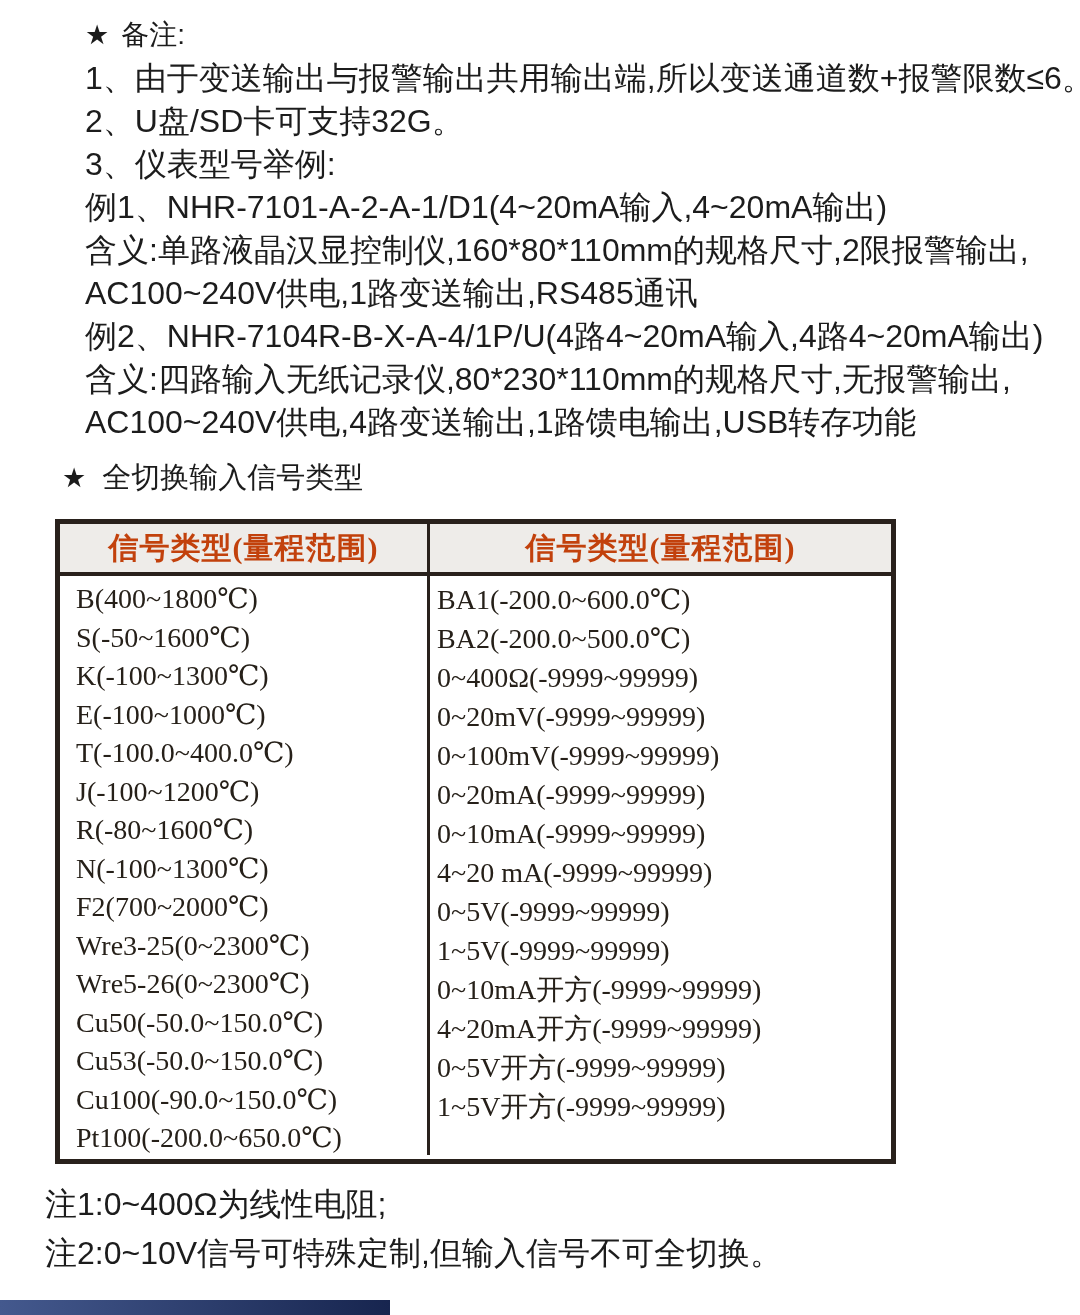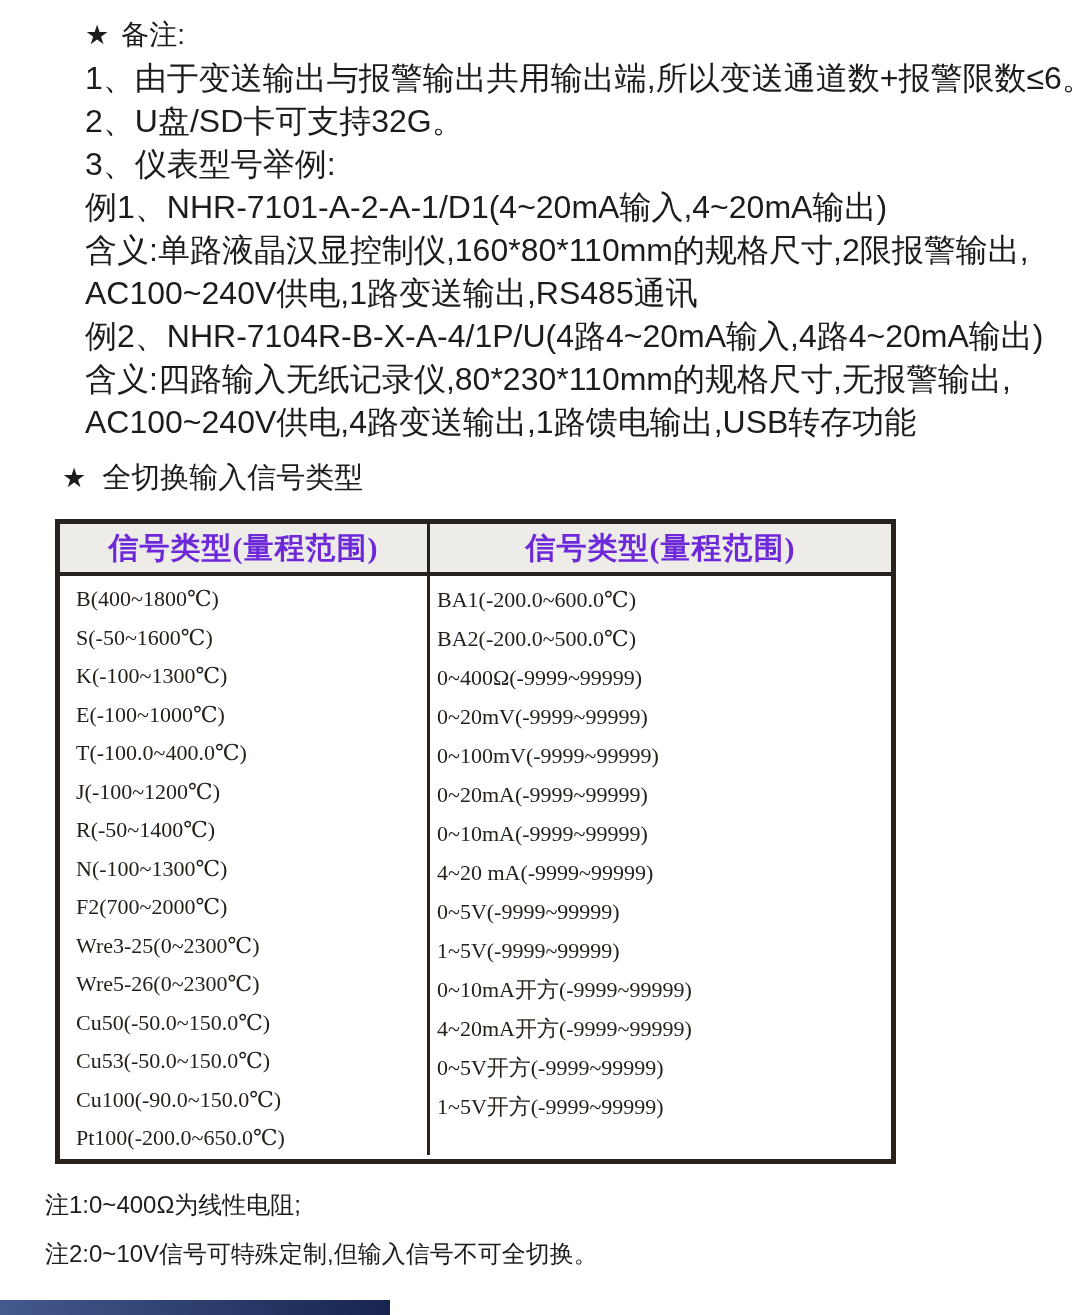--- a/index.html
+++ b/index.html
@@ -29,39 +29,39 @@
 
   
   .signal-table {
     position:absolute; left:55px; top:519px; width:841px; height:645px;
     border:5px solid #29211c; background:#ffffff;
   }
   .table-header {
     display:flex; height:52px; background:#eeece9;
     border-bottom:4px solid #29211c;
     font-family:"Liberation Serif","DejaVu Serif", serif;
-    font-weight:bold; font-size:30px; color:#6d28d9;
+    font-weight:bold; font-size:30px; color:#c2410c;
   }
   .header-cell {
     flex:0 0 367px; display:flex; align-items:center; justify-content:center;
     letter-spacing:1px;
   }
   .header-cell.right { flex:1; border-left:3px solid #29211c; }
   .table-body {
     display:flex; height:calc(100% - 56px);
     font-family:"Liberation Serif","DejaVu Serif", serif;
-    font-size:22px; color:#262019;
+    font-size:28px; color:#262019;
   }
   .body-col { flex:0 0 367px; padding:4px 6px 0 16px; line-height:38.5px; white-space:nowrap; }
   .body-col.right { flex:1; border-left:3px solid #29211c; line-height:39px;padding-left:7px; }
 
   
   .footnotes {
     position:absolute; left:45px; top:1180px;
-    font-size:24px; line-height:49px; white-space:nowrap;
+    font-size:32px; line-height:49px; white-space:nowrap;
   }
 
   
   .footer-bar {
     position:absolute; left:0; bottom:0; width:390px; height:15px;
   }
 </style>
 </head>
 <body>
 
@@ -93,21 +93,21 @@
     <div class="header-cell right">信号类型(量程范围)</div>
   </div>
   <div class="table-body">
     <div class="body-col">
         <div class="signal-row">B(400~1800℃)</div>
         <div class="signal-row">S(-50~1600℃)</div>
         <div class="signal-row">K(-100~1300℃)</div>
         <div class="signal-row">E(-100~1000℃)</div>
         <div class="signal-row">T(-100.0~400.0℃)</div>
         <div class="signal-row">J(-100~1200℃)</div>
-        <div class="signal-row">R(-50~1400℃)</div>
+        <div class="signal-row">R(-80~1600℃)</div>
         <div class="signal-row">N(-100~1300℃)</div>
         <div class="signal-row">F2(700~2000℃)</div>
         <div class="signal-row">Wre3-25(0~2300℃)</div>
         <div class="signal-row">Wre5-26(0~2300℃)</div>
         <div class="signal-row">Cu50(-50.0~150.0℃)</div>
         <div class="signal-row">Cu53(-50.0~150.0℃)</div>
         <div class="signal-row">Cu100(-90.0~150.0℃)</div>
         <div class="signal-row">Pt100(-200.0~650.0℃)</div>
       </div>
     <div class="body-col right">

